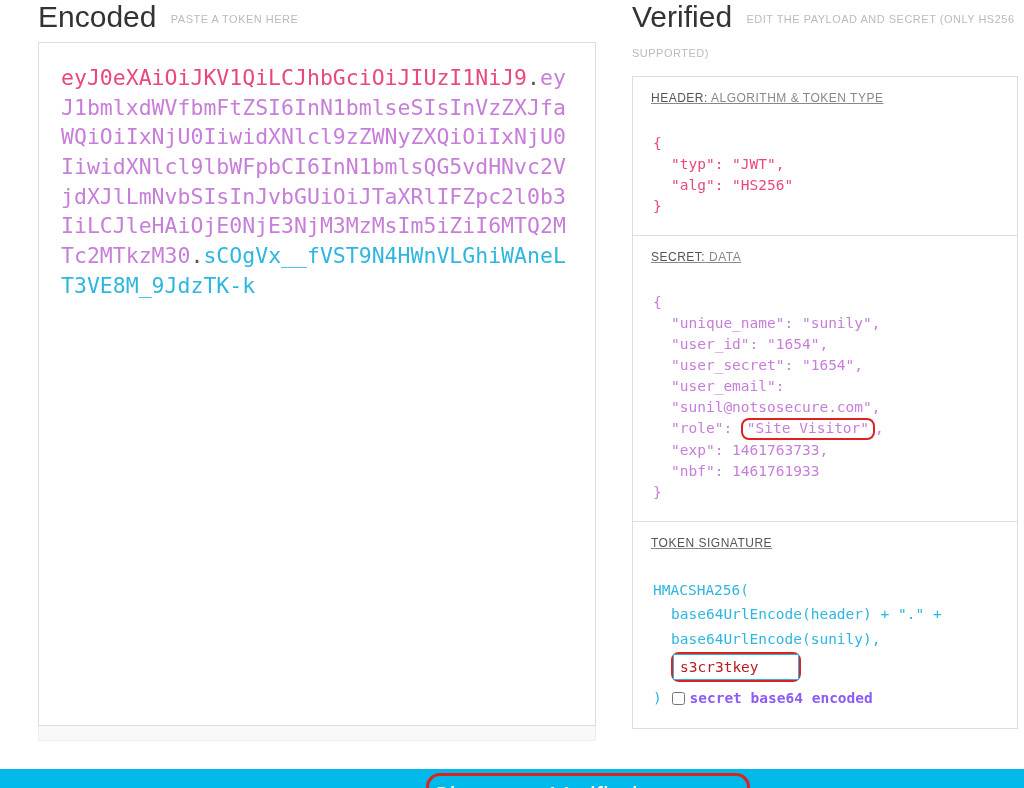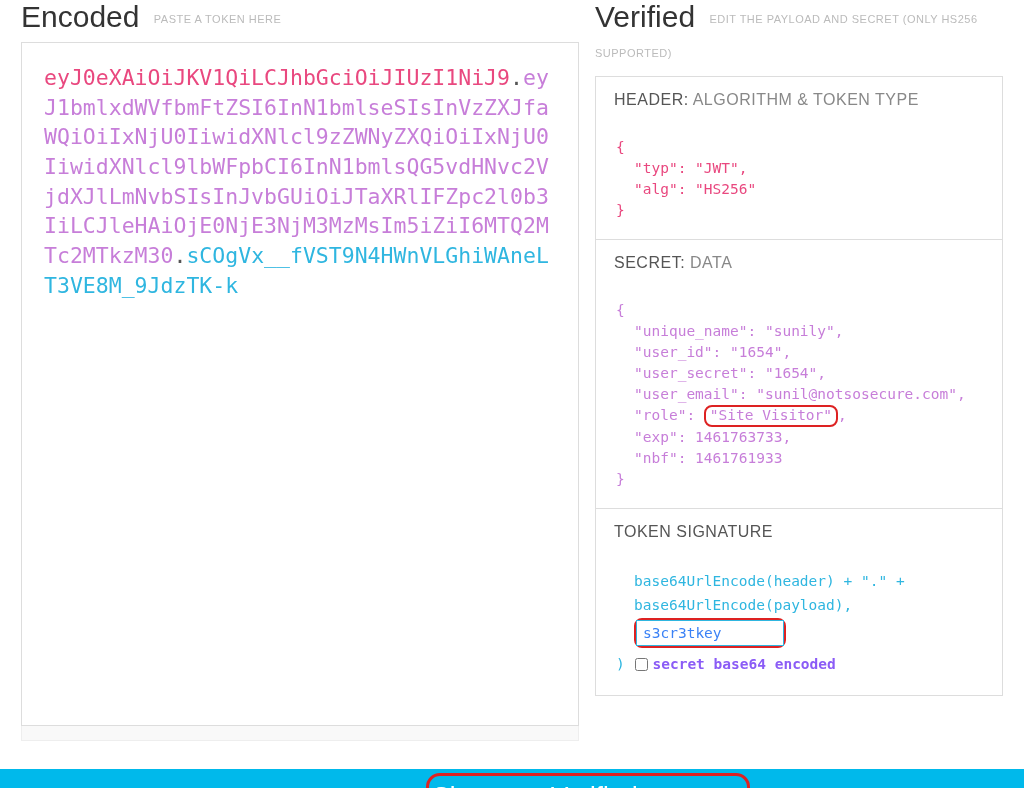--- a/index.html
+++ b/index.html
@@ -6,22 +6,23 @@
   body {
     font-family: "Helvetica Neue", Helvetica, Arial, sans-serif;
     background: #fff;
     width: 1024px;
     height: 788px;
     overflow: hidden;
     font-weight: 300;
   }
   .container {
     display: flex;
-    gap: 16px;
-    padding: 0 21px;
+    gap: 36px;
+    padding: 0 6px;
+    margin-left: 32px;
   }
   .col {
     flex: 1;
     display: flex;
     flex-direction: column;
   }
   .col-left { flex: 0 0 558px; }
   .col-right { flex: 1; }
   .section-title {
     font-size: 30px;
@@ -67,23 +68,24 @@
     border: 1px solid #ddd;
     display: flex;
     flex-direction: column;
   }
   .decoded-section {
     border-bottom: 1px solid #ddd;
   }
   .decoded-section:last-child { border-bottom: none; }
   .section-head {
     padding: 14px 18px;
-    font-size: 16px;
+    font-size: 12px;
     color: #888;
     letter-spacing: 0.5px;
+    text-decoration: underline;
   }
   .section-head .main { color: #555; }
   .section-body {
     padding: 14px 20px 18px 20px;
     font-family: Consolas, Menlo, monospace;
     font-size: 14.5px;
     line-height: 1.45;
   }
   .header-json { color: #e9487f; }
   .payload-json { color: #c77ed9; }
@@ -92,25 +94,25 @@
 
   .red-box {
     border: 2.5px solid #d22;
     border-radius: 8px;
     padding: 0 4px;
     display: inline-block;
     line-height: 1.2;
   }
   .secret-input {
     border: 1px solid #2fb6e0;
-    color: #3b82f6;
+    color: #b91c1c;
     font-family: Consolas, Menlo, monospace;
     font-size: 14.5px;
     padding: 4px 6px;
-    width: 148px;
+    width: 126px;
     outline: none;
     background: #fff;
   }
   .red-box-input {
     border: 2.5px solid #d22;
     border-radius: 8px;
     display: inline-block;
     padding: 0;
   }
   .sig-body .line { display: block; }
@@ -210,22 +212,23 @@
           <span class="indent1">"nbf": 1461761933</span><br>
           <span>}</span>
         </div>
       </div>
 
       <div class="decoded-section">
         <div class="section-head">
           <span class="main">TOKEN SIGNATURE</span>
         </div>
         <div class="section-body sig-body">
+          <span class="line">HMACSHA256(</span>
           <span class="line indent1">base64UrlEncode(header) + "." +</span>
-          <span class="line indent1">base64UrlEncode(payload),</span>
+          <span class="line indent1">base64UrlEncode(sunily),</span>
           <span class="line indent1">
             <span class="red-box-input">
               <input class="secret-input" value="s3cr3tkey" style="">
             </span>
           </span>
           <span class="checkbox-line">
             <span>) </span>
             <input type="checkbox" style=""><span class="checkbox-label">secret base64 encoded</span>
           </span>
         </div>

